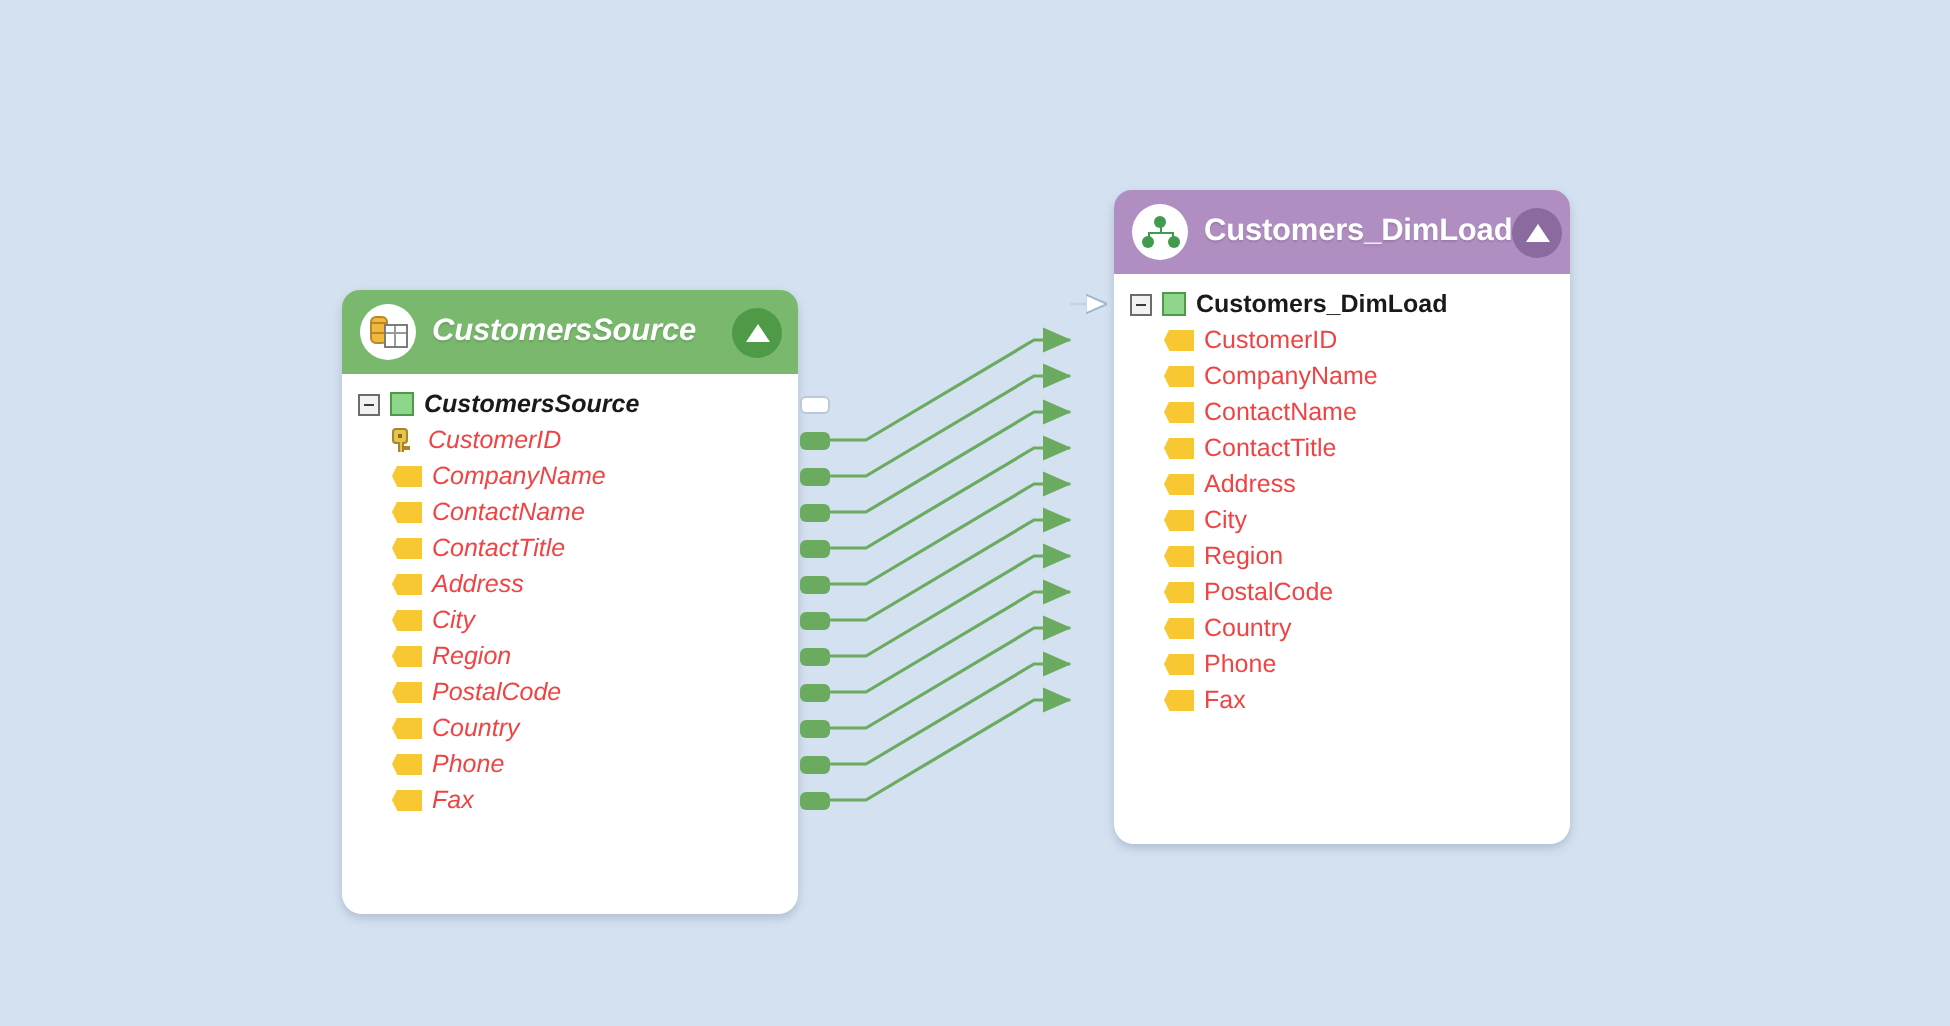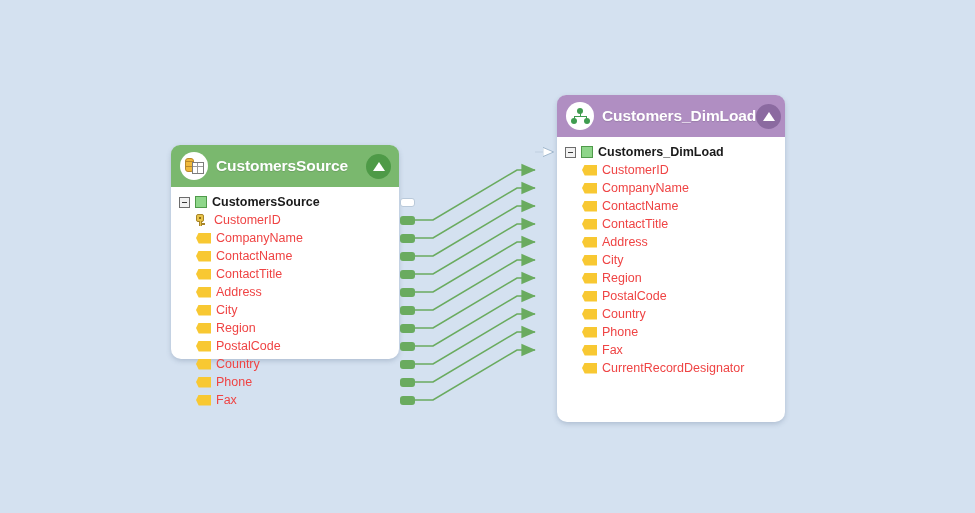--- a/index.html
+++ b/index.html
@@ -280,21 +280,21 @@
       <polyline points="415,274 433,274 517,224 535,224" fill="none" stroke="#6aab5f" stroke-width="1.6" marker-end="url(#ah)"></polyline>
       <polyline points="415,292 433,292 517,242 535,242" fill="none" stroke="#6aab5f" stroke-width="1.6" marker-end="url(#ah)"></polyline>
       <polyline points="415,310 433,310 517,260 535,260" fill="none" stroke="#6aab5f" stroke-width="1.6" marker-end="url(#ah)"></polyline>
       <polyline points="415,328 433,328 517,278 535,278" fill="none" stroke="#6aab5f" stroke-width="1.6" marker-end="url(#ah)"></polyline>
       <polyline points="415,346 433,346 517,296 535,296" fill="none" stroke="#6aab5f" stroke-width="1.6" marker-end="url(#ah)"></polyline>
       <polyline points="415,364 433,364 517,314 535,314" fill="none" stroke="#6aab5f" stroke-width="1.6" marker-end="url(#ah)"></polyline>
       <polyline points="415,382 433,382 517,332 535,332" fill="none" stroke="#6aab5f" stroke-width="1.6" marker-end="url(#ah)"></polyline>
       <polyline points="415,400 433,400 517,350 535,350" fill="none" stroke="#6aab5f" stroke-width="1.6" marker-end="url(#ah)"></polyline>
     </svg>
 
-  <div class="node" id="source-node" style="left:171px; top:145px; width:228px; height:214px;">
+  <div class="node" id="source-node" style="left:171px; top:145px; width:228px; height:312px;font-style:italic;">
 
     <div class="node-header green">
       <span class="hdr-badge">
         <span class="dbicon">
           <span class="cyl"></span>
           <span class="grid"></span>
         </span>
       </span>
       <span class="hdr-title">CustomersSource</span>
       <span class="hdr-toggle green">
@@ -444,25 +444,20 @@
         <div class="row">
           <span class="indent"></span>
           <span class="pennant"></span>
           <span class="row-label">Phone</span>
         </div>
         <div class="row">
           <span class="indent"></span>
           <span class="pennant"></span>
           <span class="row-label">Fax</span>
         </div>
-        <div class="row">
-          <span class="indent"></span>
-          <span class="pennant"></span>
-          <span class="row-label">CurrentRecordDesignator</span>
-        </div>
       </div>
   </div>
 
 <div class="out-port empty" style="left: 400px; top: 197.5px;"></div>
     <div class="out-port" style="left: 400px; top: 215.5px;"></div>
     <div class="out-port" style="left: 400px; top: 233.5px;"></div>
     <div class="out-port" style="left: 400px; top: 251.5px;"></div>
     <div class="out-port" style="left: 400px; top: 269.5px;"></div>
     <div class="out-port" style="left: 400px; top: 287.5px;"></div>
     <div class="out-port" style="left: 400px; top: 305.5px;"></div>

